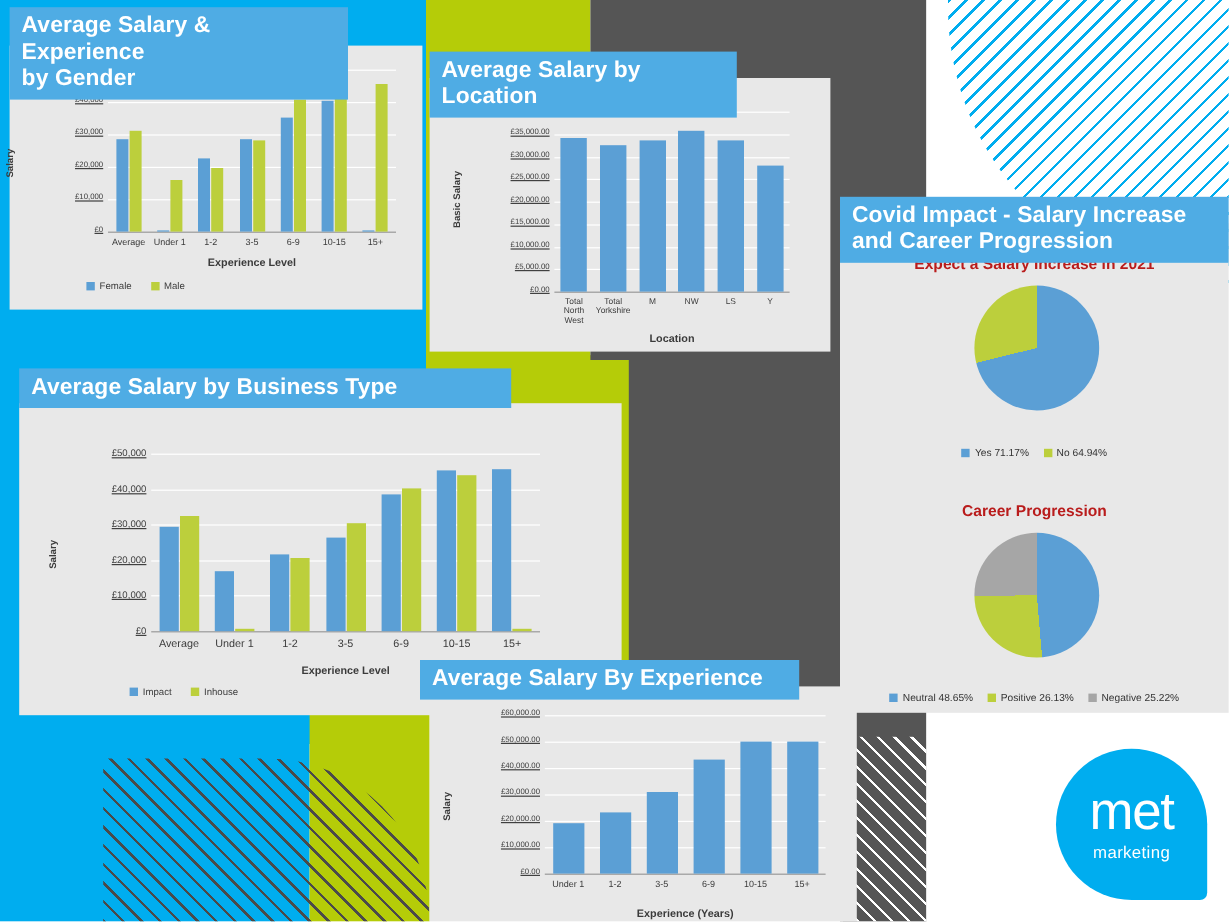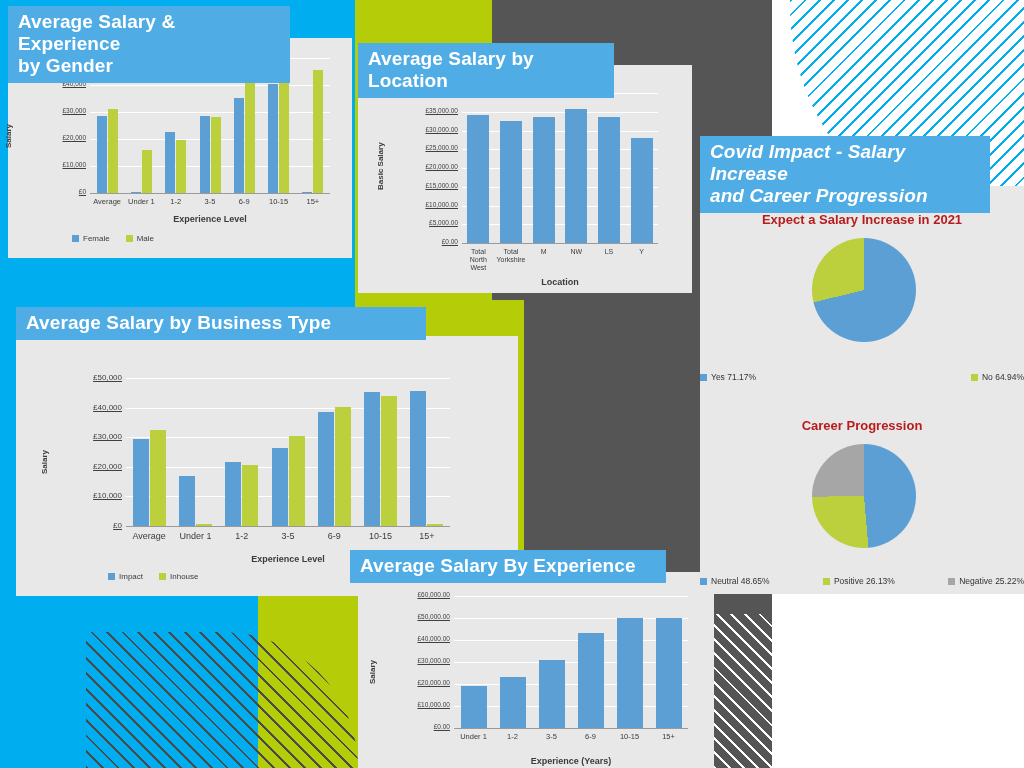--- a/index.html
+++ b/index.html
@@ -72,21 +72,21 @@
   .legend { position:absolute; display:flex; gap:16px; align-items:center; }
   .legend-item { display:flex; align-items:center; gap:4px; font-size:8px; color:#3b3b3b; }
   .swatch { width:7px; height:7px; display:inline-block; }
 
   
   .pie-title {
     position:absolute; color:#b91c1c; font-size:13px; font-weight:bold;
     width:100%; text-align:center;
   }
   .pie { position:absolute; border-radius:50%; }
-  .pie-legend { position:absolute; display:flex; gap:12px; justify-content:space-between; width:100%; }
+  .pie-legend { position:absolute; display:flex; gap:12px; justify-content:center; width:100%; }
   .pie-legend-item { display:flex; align-items:center; gap:4px; font-size:8.5px; color:#333; }
 
   
   .logo-wrap { position:absolute; }
   .logo-shape {
     position:absolute; inset:0; background:#00ADEF;
     border-radius:50% 50% 6px 50%;
   }
   .logo-met {
     position:absolute; width:100%; text-align:center; color:#ffffff;
@@ -319,17 +319,22 @@
         <div class="pie-legend-item">
           <span class="swatch" style="background: rgb(188, 207, 60);"></span>
           <span>Positive 26.13%</span>
         </div>
         <div class="pie-legend-item">
           <span class="swatch" style="background: rgb(166, 166, 166);"></span>
           <span>Negative 25.22%</span>
         </div>
       </div>
   </div>
-  <div class="panel-title" style="left:700px; top:136px; width:290px;font-style:italic;">Covid Impact - Salary Increase
+  <div class="panel-title" style="left:700px; top:164px; width:324px;">Covid Impact - Salary Increase
 and Career Progression</div>
 
+  <div class="logo-wrap" style="left:880px; top:624px; width:126px; height:126px;">
+    <div class="logo-shape"></div>
+    <div class="logo-met" style="top:28px;">met</div>
+    <div class="logo-sub" style="top:78px;">marketing</div>
+  </div>
 
 </div>
 
 </body></html>

